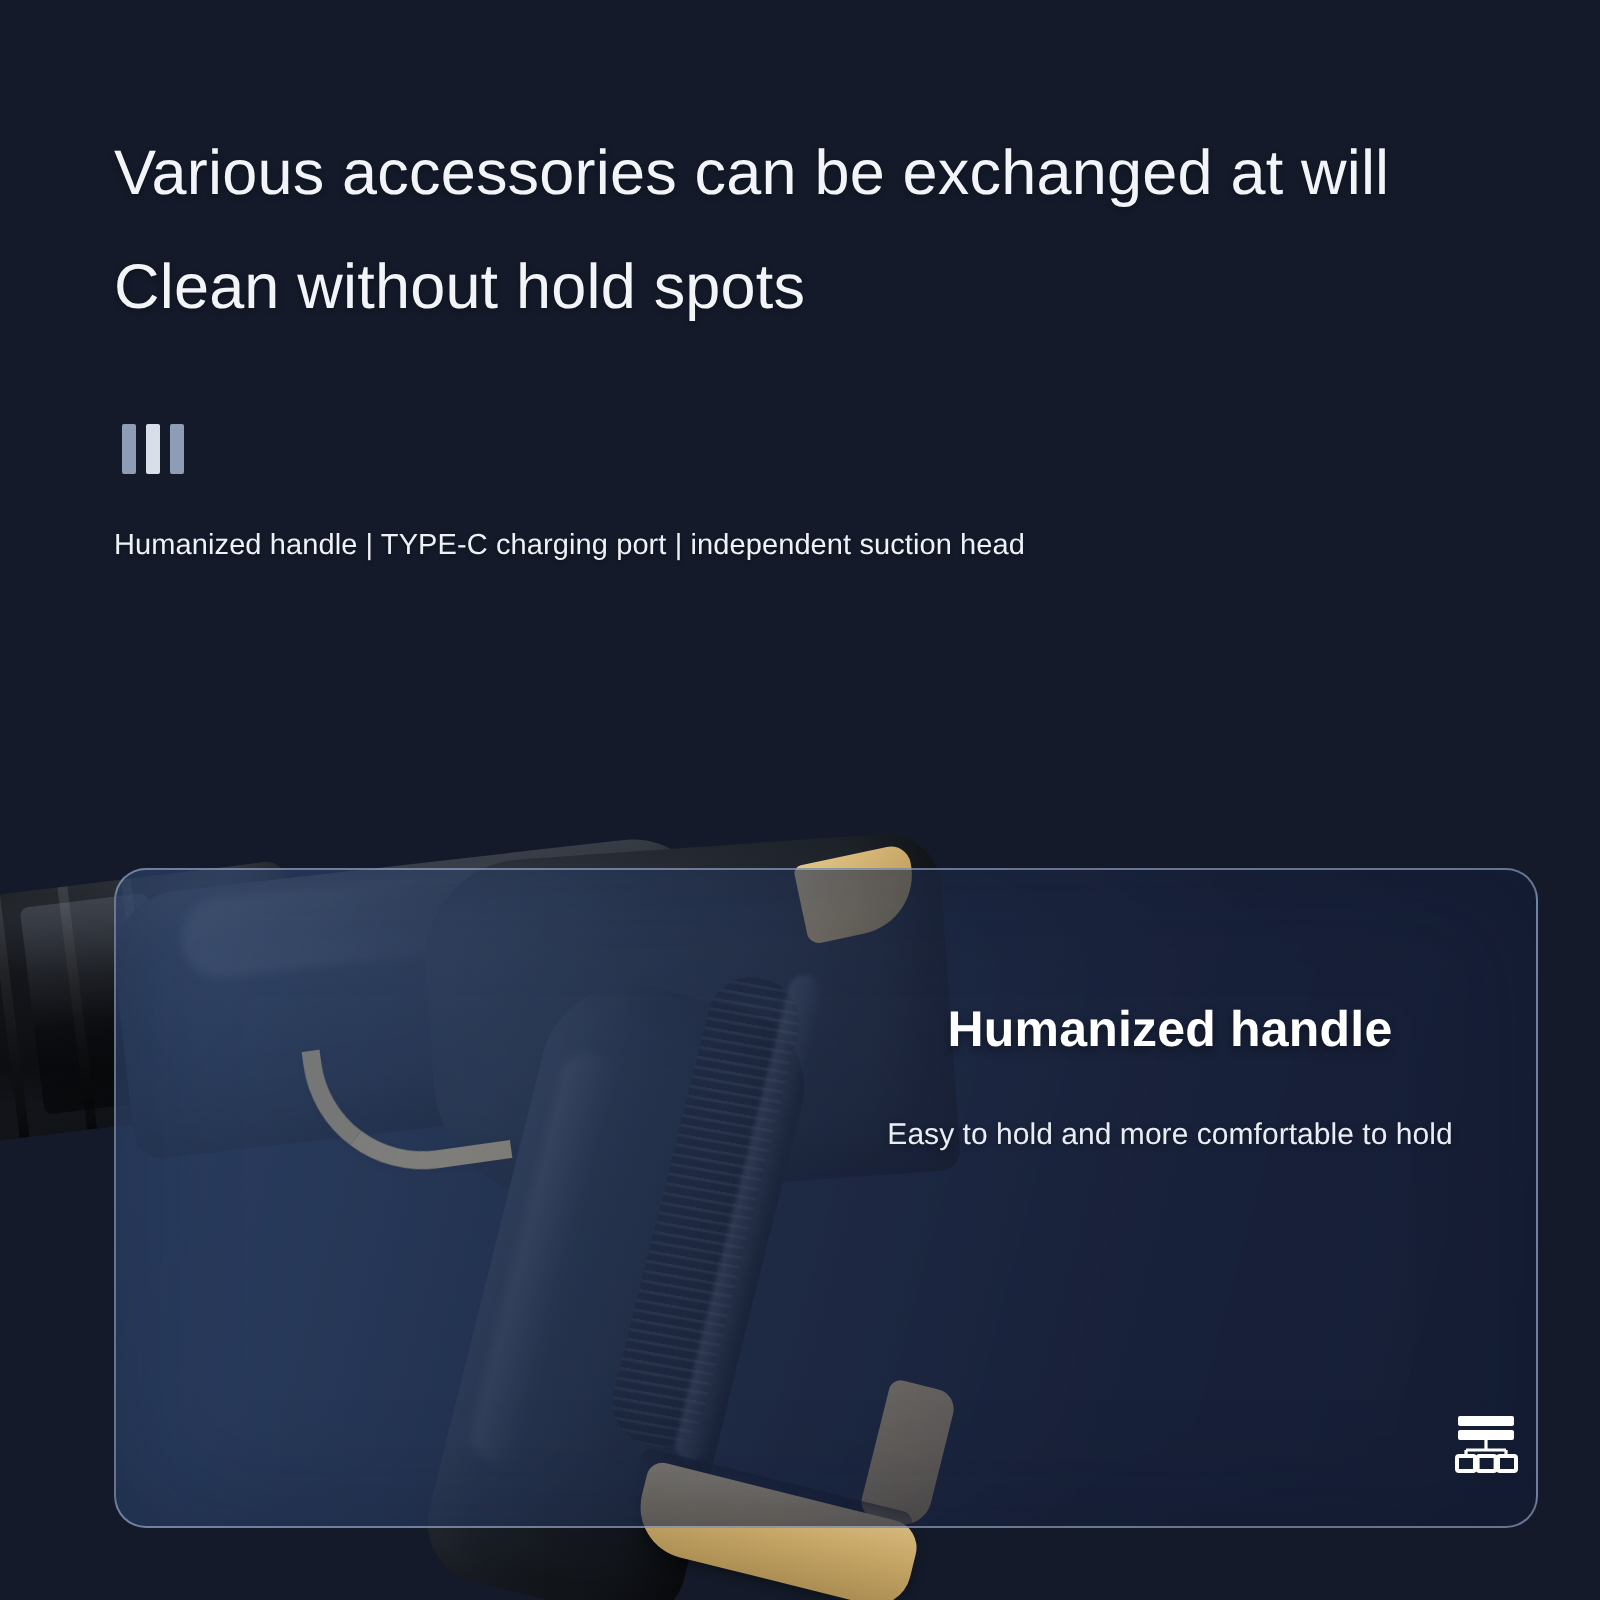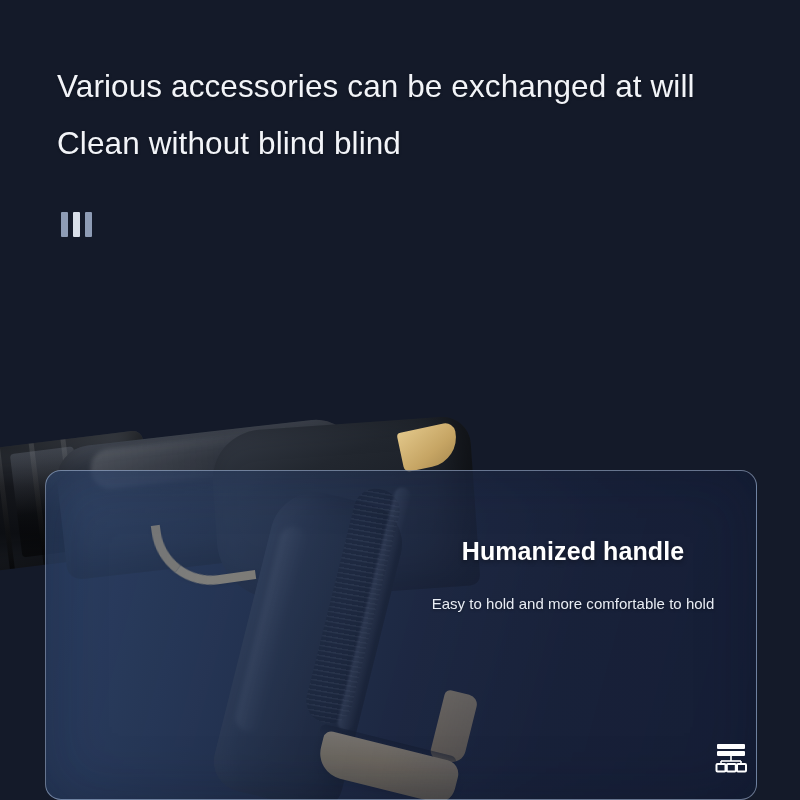--- a/index.html
+++ b/index.html
@@ -65,36 +65,35 @@
     font-size: 14.5px;
     font-weight: 400;
     letter-spacing: 0.05px;
     white-space: nowrap;
     text-shadow: 0 1px 2px rgba(0,0,0,0.28);
   }
 
   
   .panel {
     position: absolute;
-    left: 45px;
+    left: 57px;
     top: 434px;
     width: 710px;
     height: 328px;
     border: 1px solid rgba(170,188,215,0.55);
     border-radius: 16px;
     background:
       linear-gradient(105deg,
         rgba(58,86,134,0.62) 0%,
         rgba(52,76,120,0.55) 26%,
         rgba(36,50,84,0.58) 52%,
         rgba(26,36,64,0.72) 72%,
         rgba(22,31,57,0.80) 100%);
     box-shadow: inset 0 0 60px rgba(10,16,32,0.30);
     overflow: visible;
-    margin-top: 36px;
   }
 
   
   .panel-title {
     position: absolute;
     left: 357px;
     top: 66px;
     width: 340px;
     text-align: center;
     color: #ffffff;
@@ -277,29 +276,30 @@
     transform: rotate(14deg);
   }
 </style>
 </head>
 <body>
 
 <div id="stage">
 
   <div class="headline">
     <span>Various accessories can be exchanged at will</span>
-    <span class="line2">Clean without blind blind</span>
+    <span class="line2">Clean without hold spots</span>
   </div>
 
   <div class="bars">
     <i></i>
     <i class="mid"></i>
     <i></i>
   </div>
 
+  <div class="subtitle">Humanized handle | TYPE-C charging port | independent suction head</div>
 
   <div class="product">
     <div class="motor">
       <div class="motor-seam"></div>
       <div class="motor-rib r1"></div>
       <div class="motor-rib r2"></div>
       <div class="motor-rib r3"></div>
       <div class="motor-dot"></div>
     </div>
     <div class="body"></div>

